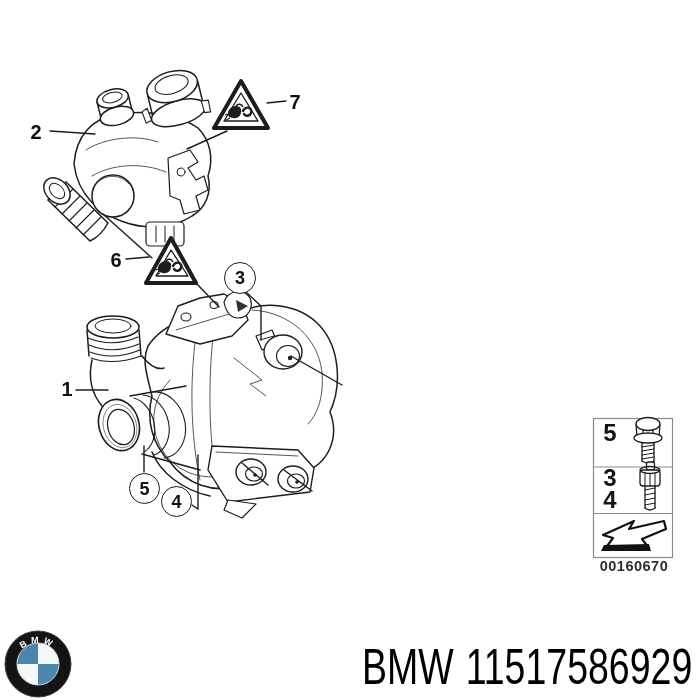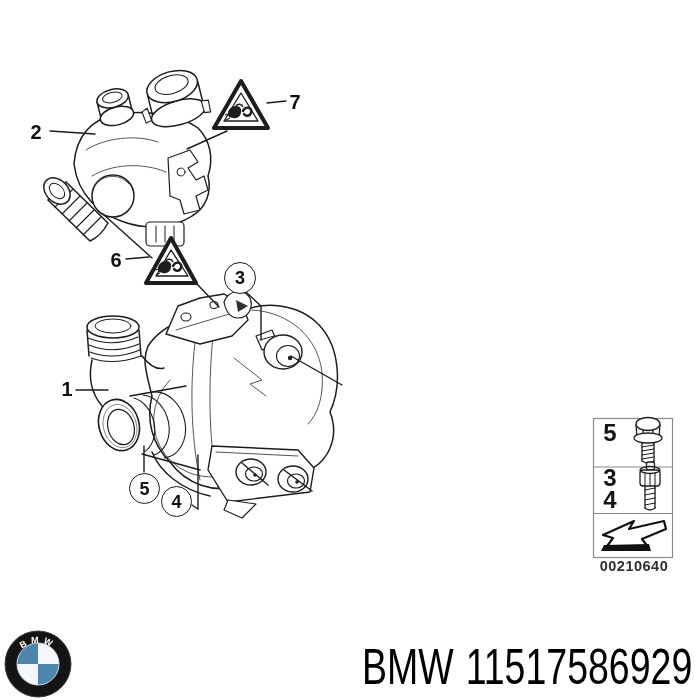--- a/index.html
+++ b/index.html
@@ -206,20 +206,20 @@
   <div class="lbl" style="left:107px;top:250px;width:18px;height:20px;">6</div>
   <div class="lbl" style="left:58px;top:379px;width:18px;height:20px;">1</div>
 
   <div class="callout-circle" style="left:224px;top:262px;width:32px;height:32px;">3</div>
   <div class="callout-circle" style="left:129px;top:473px;width:31px;height:31px;">5</div>
   <div class="callout-circle" style="left:161px;top:486px;width:31px;height:31px;">4</div>
 
   <div class="legend-num" style="left:597px;top:421px;height:24px;">5</div>
   <div class="legend-num" style="left:597px;top:467px;height:22px;">3</div>
   <div class="legend-num" style="left:597px;top:489px;height:22px;">4</div>
-  <div class="drawing-number">00210640</div>
+  <div class="drawing-number">00160670</div>
 
   <div class="footer-part">
     <span>BMW</span>
     <span>11517586929</span>
   </div>
 
 </div>
 
 </body></html>

